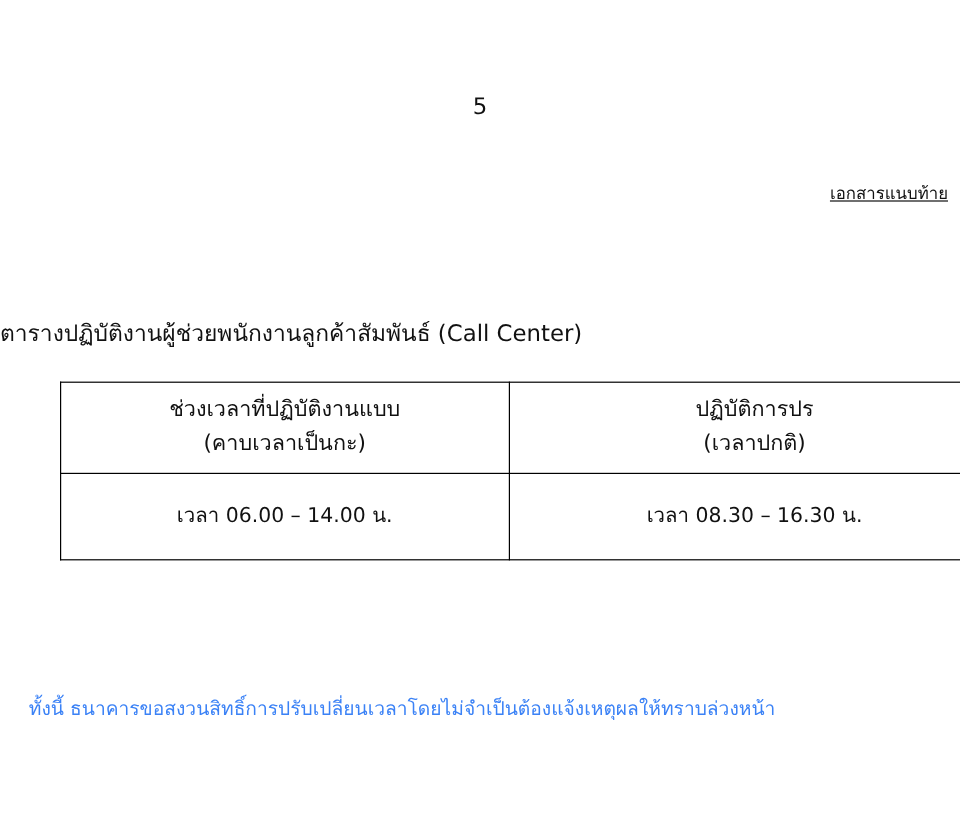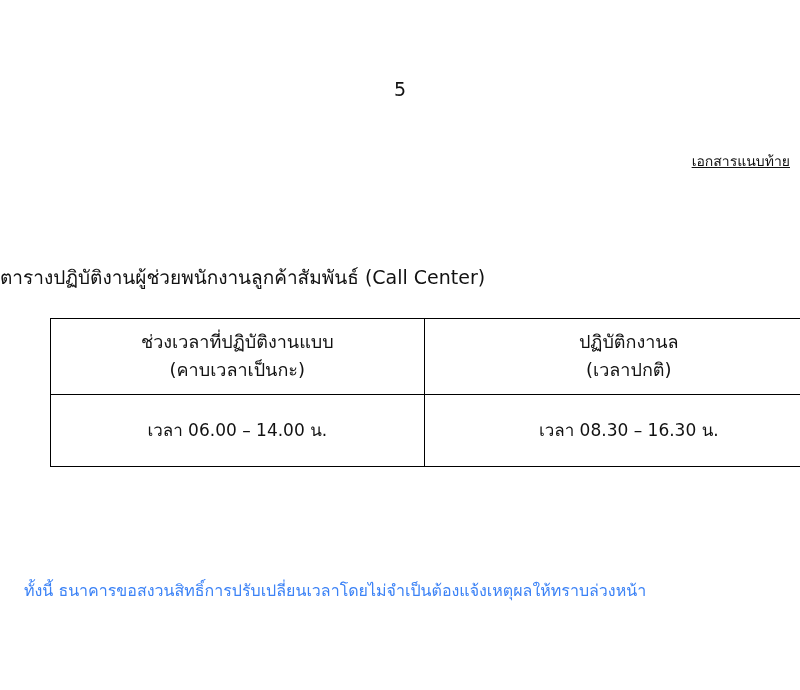--- a/index.html
+++ b/index.html
@@ -99,21 +99,21 @@
       <col class="col-left">
       <col class="col-right">
     </colgroup>
     <tbody>
       <tr>
         <td class="head">
           <span>ช่วงเวลาที่ปฏิบัติงานแบบ</span>
           <span class="head-line2">(คาบเวลาเป็นกะ)</span>
         </td>
         <td class="head">
-          <span>ปฏิบัติกงานล</span>
+          <span>ปฏิบัติการปร</span>
           <span class="head-line2">(เวลาปกติ)</span>
         </td>
       </tr>
       <tr>
         <td class="data">เวลา 06.00 – 14.00 น.</td>
         <td class="data">เวลา 08.30 – 16.30 น.</td>
       </tr>
     </tbody>
   </table>
 

